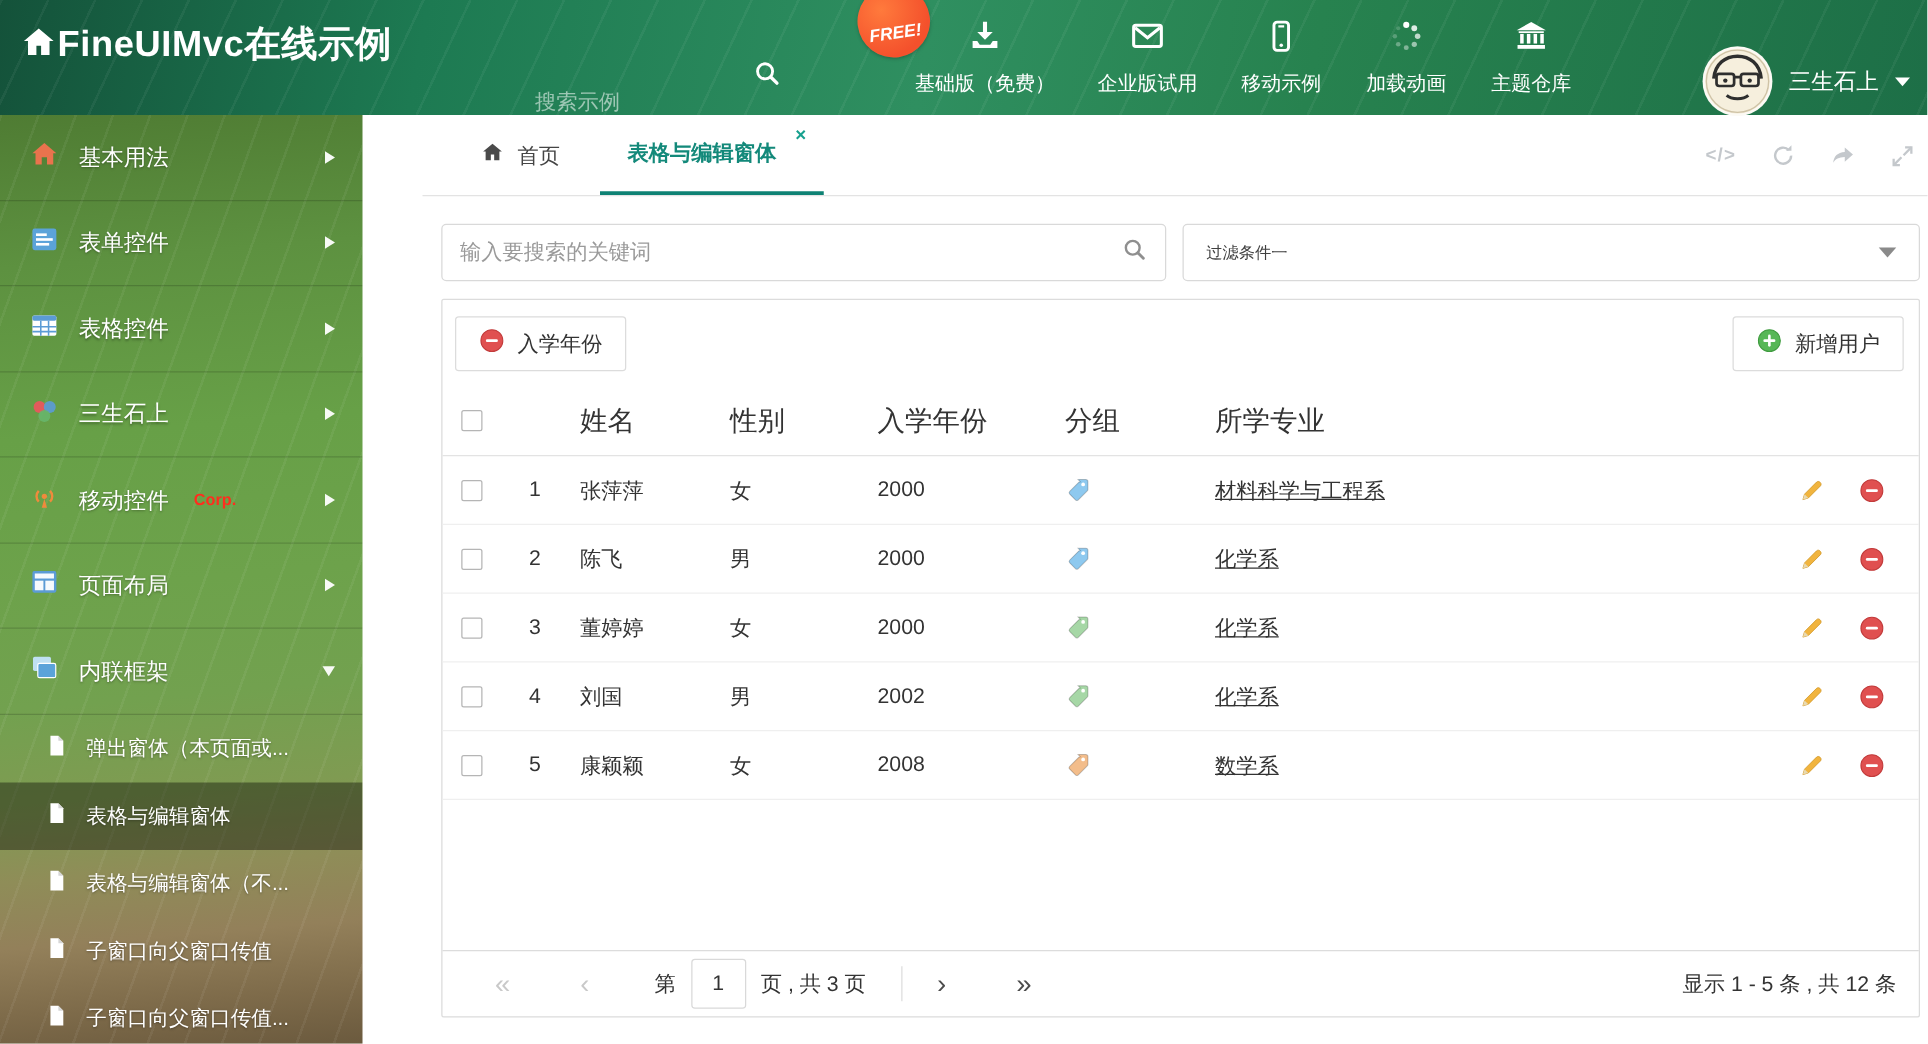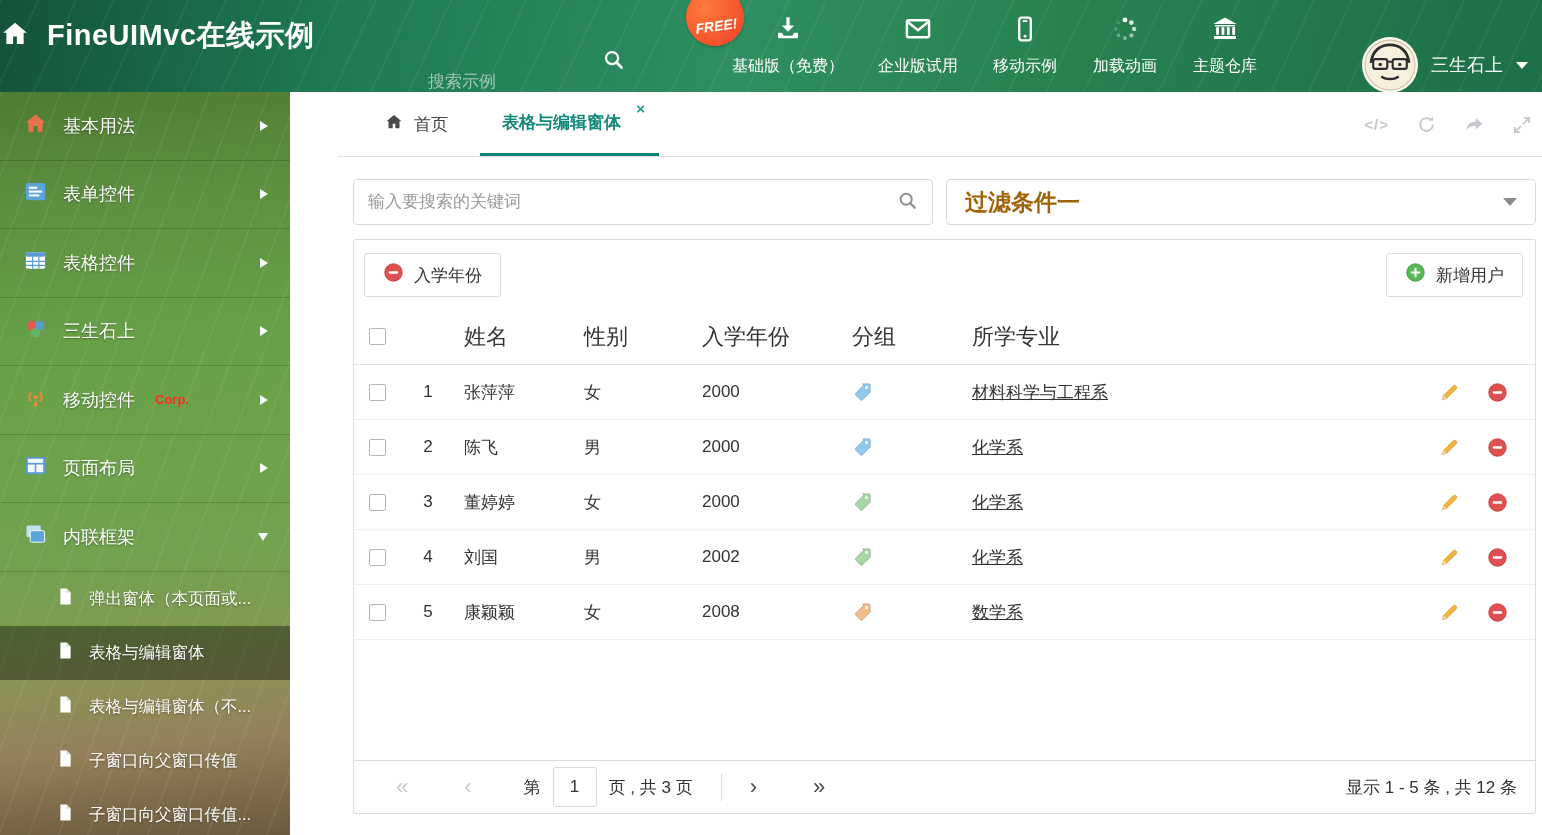--- a/index.html
+++ b/index.html
@@ -5,21 +5,21 @@
   * { margin:0; padding:0; box-sizing:border-box; }
   html,body { width:1542px; height:835px; overflow:hidden; background:#fff;
               font-family:"Liberation Sans","DejaVu Sans",sans-serif; }
   #app { position:relative; width:1542px; height:835px; overflow:hidden; }
 
   
   .header { position:absolute; top:0; left:0; width:1542px; height:92px; z-index:30;
             background:linear-gradient(100deg,#14523a 0%,#1d7a52 22%,#2f8f60 48%,#27824f 68%,#1d6f47 100%); }
   .header::after { content:""; position:absolute; inset:0; pointer-events:none;
             background:repeating-linear-gradient(115deg, rgba(255,255,255,0.05) 0 2px, rgba(255,255,255,0) 2px 34px); }
-  .brand { position:absolute; left:0; top:0; height:72px; display:flex; align-items:center; gap:17px; color:#fff; z-index:2; }
+  .brand { position:absolute; left:16px; top:0; height:72px; display:flex; align-items:center; gap:0; color:#fff; z-index:2; }
   .brand-title { font-size:29px; font-weight:bold; letter-spacing:0.5px; }
   .hsearch { position:absolute; left:428px; top:30px; display:flex; align-items:center; gap:14px; z-index:2; }
   .hsearch input { width:160px; background:transparent; border:none; outline:none; color:#fff; font-size:17px;margin-top:42px; }
   .hsearch input::placeholder { color:rgba(255,255,255,0.55); }
   .free-badge { position:absolute; left:686px; top:-12px; width:58px; height:58px; border-radius:50%;
             background:radial-gradient(circle at 35% 32%, #ff7a3c, #f4512c 70%); color:#fff; z-index:3;
             display:flex; align-items:flex-end; justify-content:center; padding-bottom:12px;
             font-size:14px; font-weight:bold; font-style:italic; transform:rotate(-8deg);
             box-shadow:0 1px 3px rgba(0,0,0,0.25); }
   .hnav { position:absolute; left:732px; top:0; height:92px; display:flex; align-items:center; gap:34px; z-index:2; }
@@ -35,40 +35,40 @@
   .sidebar::before { content:""; position:absolute; inset:0; pointer-events:none;
             background:repeating-linear-gradient(110deg, rgba(255,255,255,0.055) 0 2px, rgba(255,255,255,0) 2px 28px); }
   .side-item { position:relative; height:68.5px; display:flex; align-items:center; gap:16px;
             padding:0 22px 0 24px; border-bottom:1px solid rgba(0,0,0,0.16); font-size:18px; cursor:pointer;
             text-shadow:0 1px 2px rgba(0,0,0,0.35); }
   .side-item .lbl { flex:0 0 auto; }
   .side-item .flexspace { flex:1; }
   .arrow-r { width:0; height:0; border-left:8px solid rgba(255,255,255,0.95); border-top:5.5px solid transparent; border-bottom:5.5px solid transparent; }
   .arrow-d { width:0; height:0; border-top:8px solid rgba(255,255,255,0.95); border-left:5.5px solid transparent; border-right:5.5px solid transparent; }
   .corp-badge { color:#ff2d1e; font-size:13px; font-weight:bold; margin-left:4px; text-shadow:none; }
-  .side-sub { height:54px; display:flex; align-items:center; gap:14px; padding-left:56px; font-size:16.5px;
+  .side-sub { height:54px; display:flex; align-items:center; gap:14px; padding-left:36px; font-size:16.5px;
             cursor:pointer; text-shadow:0 1px 2px rgba(0,0,0,0.35); position:relative; }
   .side-sub.active { background:rgba(0,0,0,0.38); }
 
   
   .main { position:absolute; left:338px; top:92px; width:1212px; height:636px; background:#fff; }
   .tabbar { position:relative; height:65px; border-bottom:1px solid #e3e3e3; display:flex; align-items:stretch; padding-left:28px; }
   .tab-home { display:flex; align-items:center; gap:10px; padding:0 18px; font-size:17px; color:#454545; cursor:pointer; }
   .tab-active { position:relative; display:flex; align-items:center; margin-left:14px; padding:0 38px 0 22px;
             font-size:17px; font-weight:bold; color:#13897a; border-bottom:3px solid #0f8274; cursor:pointer; }
   .tab-close { position:absolute; top:9px; right:14px; font-size:15px; font-weight:bold; color:#17a08e; line-height:1; cursor:pointer; }
   .tab-tools { position:absolute; right:18px; top:0; height:65px; display:flex; align-items:center; gap:27px; color:#c4c8cc; }
   .tool-ic { cursor:pointer; display:flex; align-items:center; }
   .code-glyph { font-size:15px; font-weight:bold; letter-spacing:1px; }
 
   .filter-row { display:flex; gap:13px; padding:22px 14px 0 15px; }
   .search-box { flex:0 0 580px; height:46px; border:1px solid #d9d9d9; border-radius:4px; display:flex; align-items:center; padding:0 14px; background:#fff; }
   .search-box input { flex:1; border:none; outline:none; font-size:17px; color:#333; }
   .search-box input::placeholder { color:#9a9a9a; }
-  .select-box { flex:1; height:46px; border:1px solid #d9d9d9; border-radius:4px; display:flex; align-items:center; padding:0 18px; font-size:23px; color:#a16207; cursor:pointer; background:#fff;font-weight:bold; }
+  .select-box { flex:1; height:46px; border:1px solid #d9d9d9; border-radius:4px; display:flex; align-items:center; padding:0 18px; font-size:13px; color:#404040; cursor:pointer; background:#fff; }
   .select-box .flexspace { flex:1; }
   .caret-down-g { width:0; height:0; border-left:7px solid transparent; border-right:7px solid transparent; border-top:8px solid #8a8a8a; }
 
   .panel { margin:14px 14px 0 15px; height:575px; border:1px solid #dcdcdc; border-radius:2px; display:flex; flex-direction:column; background:#fff; }
   .panel-toolbar { display:flex; align-items:center; justify-content:space-between; padding:13px 12px 12px 10px; }
   .btn { display:inline-flex; align-items:center; gap:10px; height:44px; padding:0 18px; border:1px solid #dcdcdc; border-radius:3px;
          background:#fff; font-size:17px; color:#333; cursor:pointer; }
 
   .tgrid { display:grid; grid-template-columns:52px 44px 120px 118px 150px 120px 1fr 110px; align-items:center; }
   .thead { height:56px; border-bottom:1px solid #e3e3e3; font-size:22px; color:#333; }

